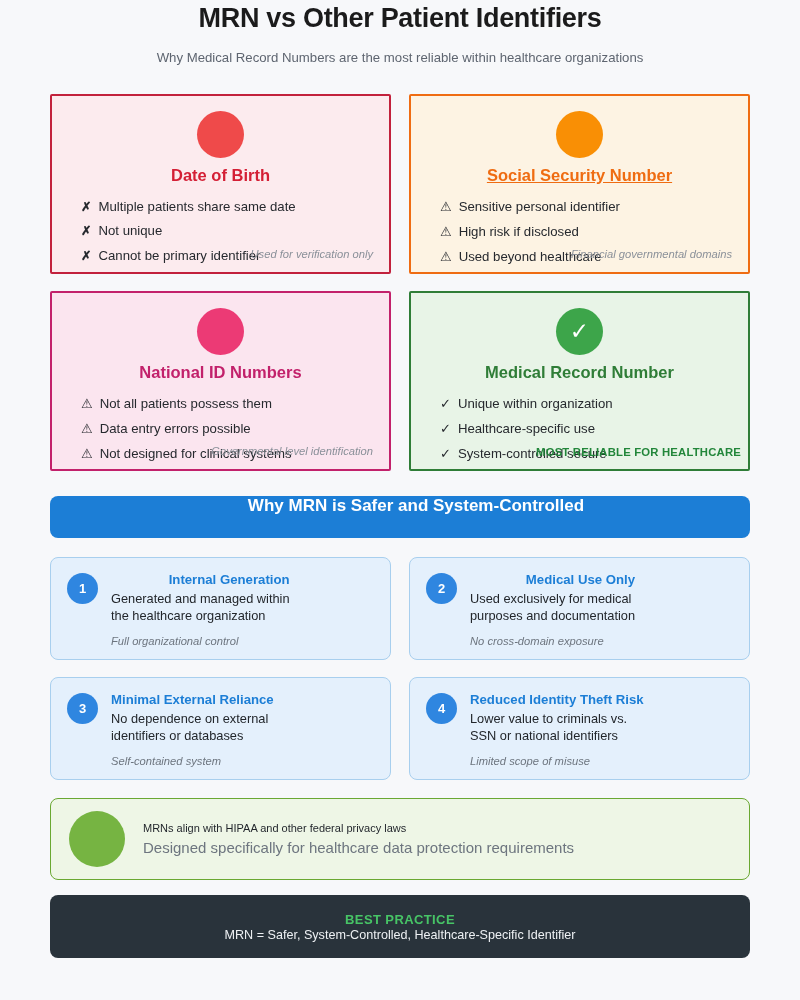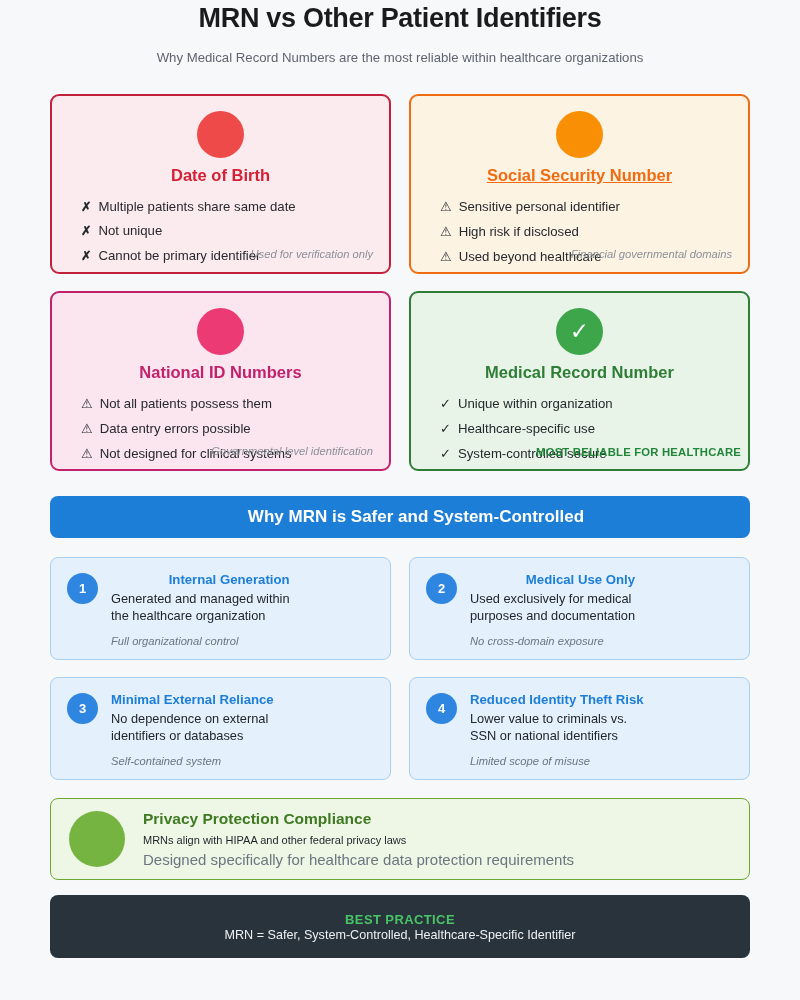--- a/index.html
+++ b/index.html
@@ -20,21 +20,21 @@
     text-align: center; font-size: 13.2px; color: #5e6570;
     padding-top: 16px;
   }
 
   
   .card-grid {
     display: grid; grid-template-columns: 1fr 1fr;
     column-gap: 18px; row-gap: 17px; margin-top: 29px;
   }
   .card {
-    border-radius: 9px; border: 2px solid #000;
+    border-radius: 2px; border: 2px solid #000;
     height: 180px; position: relative; padding: 12px 16px 10px;
   }
   .card-circle {
     width: 47px; height: 47px; border-radius: 50%;
     margin: 3px auto 0; display: flex;
     align-items: center; justify-content: center;
     color: #fff; font-size: 23px; line-height: 1;
   }
   .card-title {
     text-align: center; font-size: 16.5px; font-weight: bold;
@@ -54,21 +54,21 @@
   }
   .card-note.good {
     font-style: normal; font-weight: bold; color: #22863a;
     font-size: 11.3px; letter-spacing: 0.2px; right: 7px; bottom: 11px;
   }
 
   
   .banner {
     margin-top: 25px; height: 42px; border-radius: 8px;
     background: #1c7ed6; color: #fff;
-    display: flex; align-items: center; justify-content: center;
+    display: flex; align-items: flex-start; justify-content: center;
     font-size: 17px; font-weight: bold; padding-left: 32px;
   }
 
   
   .reason-grid {
     display: grid; grid-template-columns: 1fr 1fr;
     column-gap: 18px; row-gap: 17px; margin-top: 19px;
   }
   .reason {
     background: #e4f0fc; border: 1px solid #a8cfee;
@@ -252,21 +252,20 @@
           <div class="reason-desc">Lower value to criminals vs.
 SSN or national identifiers</div>
         </div>
         <div class="reason-note">Limited scope of misuse</div>
       </div>
     </div>
 
   <div class="privacy">
     <div class="privacy-circle"></div>
     <div>
-      <div class="privacy-title">Privacy Protection Compliance</div>
       <div class="privacy-line">MRNs align with HIPAA and other federal privacy laws</div>
       <div class="privacy-sub">Designed specifically for healthcare data protection requirements</div>
     </div>
   </div>
 
   <div class="footer">
     <div class="footer-label">BEST PRACTICE</div>
     <div class="footer-text">MRN = Safer, System-Controlled, Healthcare-Specific Identifier</div>
   </div>
 

